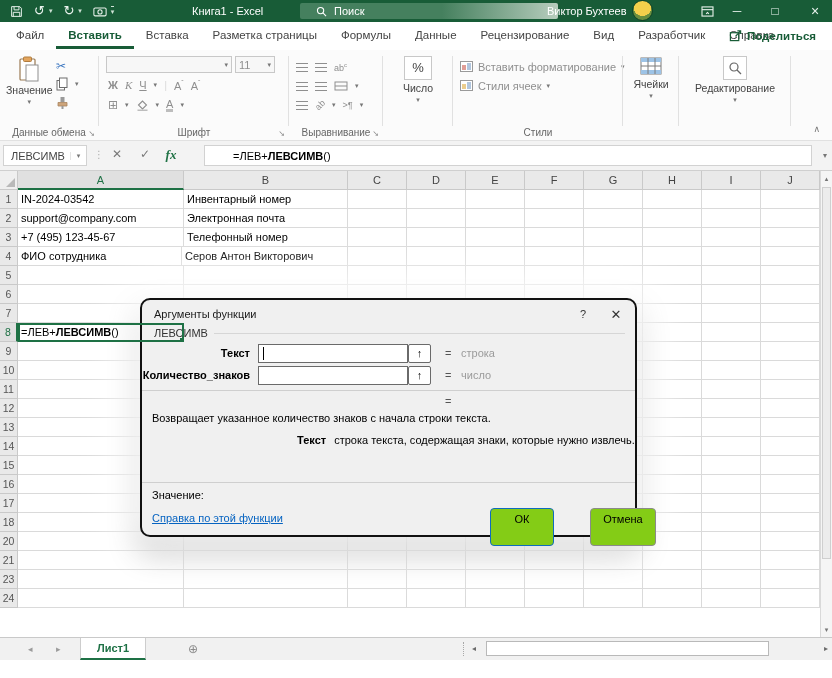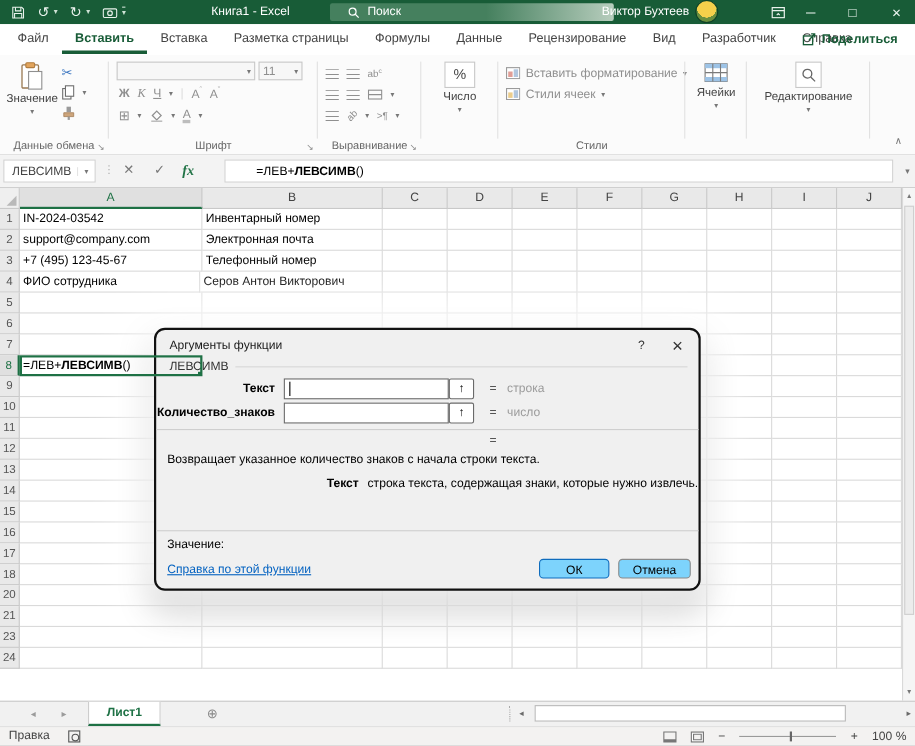--- a/index.html
+++ b/index.html
@@ -116,23 +116,23 @@
      text-align:center;line-height:17px;font-weight:bold;color:#000;border-radius:2px;}
   .feq{position:absolute;left:303px;line-height:19px;color:#555;}
   .fhint{position:absolute;left:319px;line-height:19px;color:#9b9b9b;}
   .dlg-line{position:absolute;left:0;right:0;height:1px;background:#cfcfcf;}
   .dlg-eq2{position:absolute;left:303px;top:95px;color:#555;}
   .dlg-desc{position:absolute;left:10px;top:112px;color:#000;}
   .dlg-param{position:absolute;left:155px;top:134px;color:#000;white-space:nowrap;}
   .dlg-param b{margin-right:8px;}
   .dlg-value{position:absolute;left:10px;top:189px;color:#000;}
   .dlg-link{position:absolute;left:10px;top:212px;color:#0563c1;text-decoration:underline;}
-  .btn{position:absolute;top:208px;height:18px;background:#7dd3fc;border-radius:4px;text-align:center;line-height:20px;box-sizing:border-box;color:#000;}
+  .btn{position:absolute;top:208px;height:38px;background:#84cc16;border-radius:4px;text-align:center;line-height:20px;box-sizing:border-box;color:#000;}
   .btn.ok{left:348px;width:64px;border:1px solid #0f6cbd;}
-  .btn.cancel{left:420px;width:66px;border:1px solid #8a8a8a;}
+  .btn.cancel{left:448px;width:66px;border:1px solid #8a8a8a;}
   svg{display:block;}
 </style>
 </head>
 <body>
 
 <div class="app">
 
   <div class="titlebar">
     <div class="qat">
       <span>
@@ -711,35 +711,20 @@
     <div class="sheettab"><span>Лист1</span></div>
     <span class="addsheet">⊕</span>
     <div class="hdivider"></div>
     <div class="hscroll">
       <span class="hbtn" style="left:0;">◂</span>
       <div class="hthumb"></div>
       <span class="hbtn" style="right:0;">▸</span>
     </div>
   </div>
 
-  <div class="statusbar">
-    <span class="sb-mode">Правка</span>
-    <span class="macro"></span>
-    <div class="sb-right">
-
-      <span class="vico layout"></span>
-      <span class="vico preview"></span>
-      <span>−</span>
-      <span class="zoomtrack">
-          <span class="zoomthumb"></span>
-        </span>
-      <span>+</span>
-      <span class="sb-zoom">100 %</span>
-    </div>
-  </div>
 
   <div class="dialog">
     <span class="dlg-title">Аргументы функции</span>
     <span class="dlg-help">?</span>
     <span class="dlg-close">✕</span>
     <span class="dlg-fn">ЛЕВСИМВ</span>
     <div class="dlg-fnline"></div>
 
     <div class="frow" style="top:44px;">
       <span class="flabel">Текст</span>

